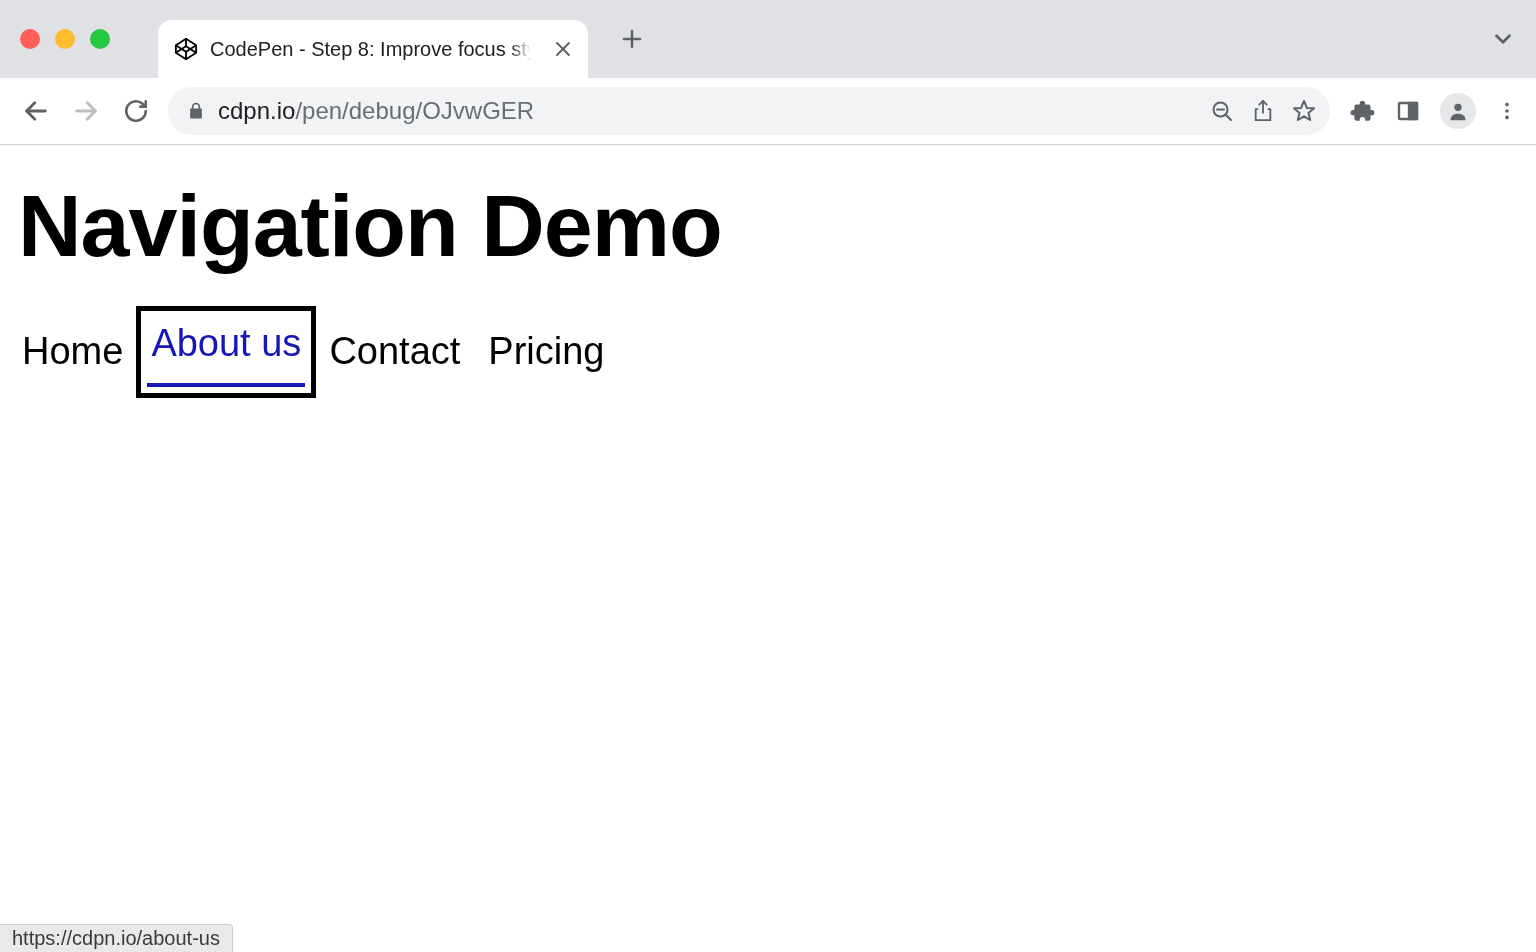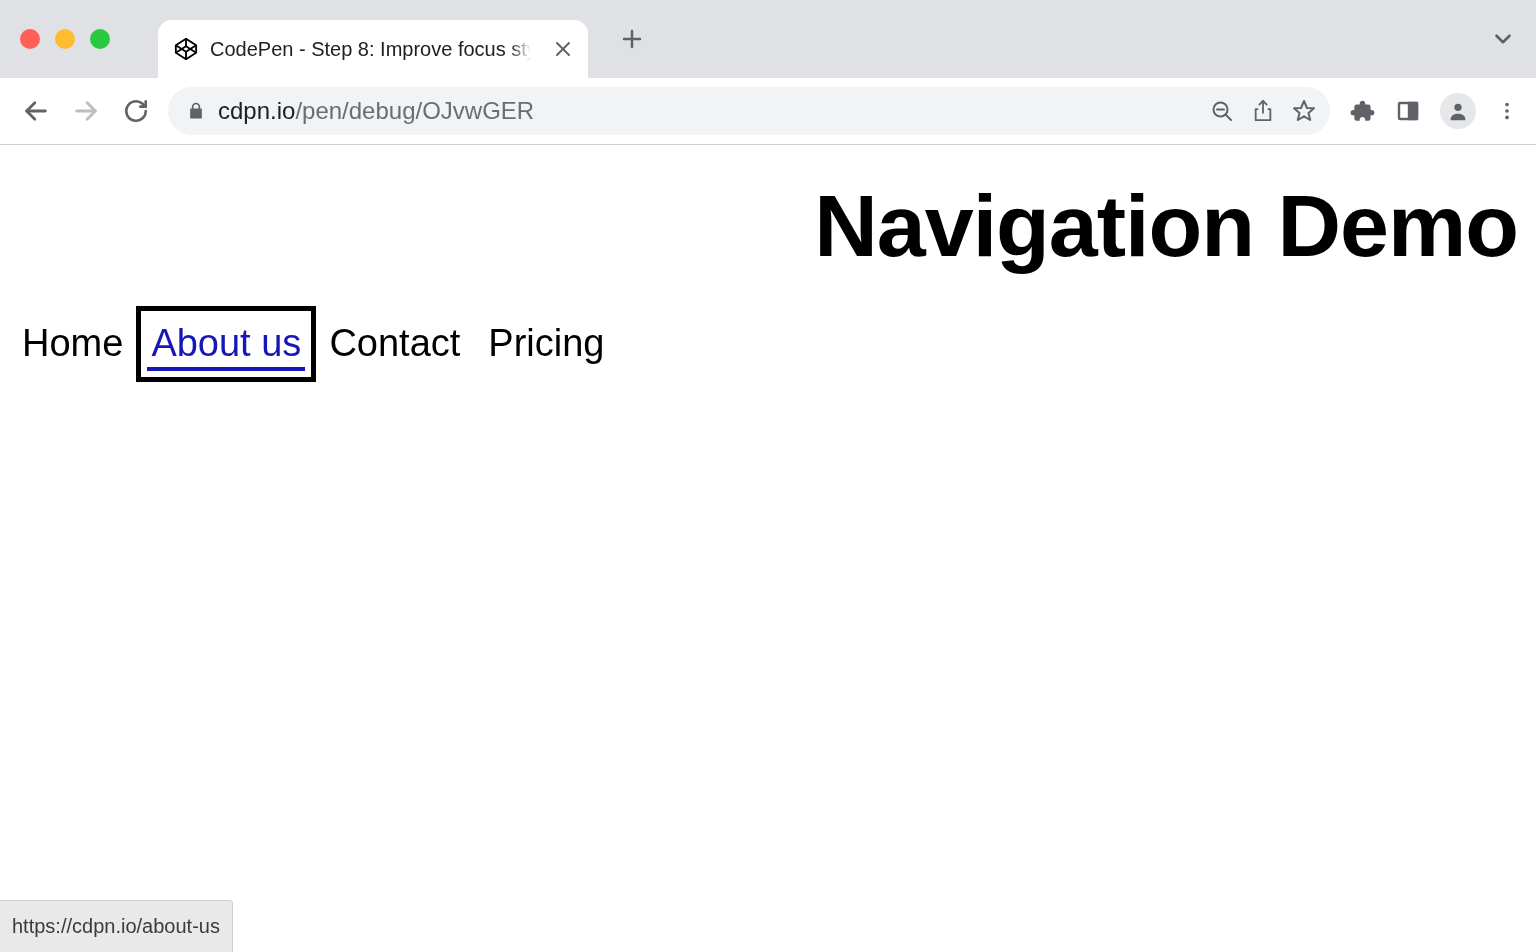--- a/index.html
+++ b/index.html
@@ -148,51 +148,50 @@
   
   .page {
     padding: 30px 18px 0 18px;
   }
   h1.page-title {
     margin: 0 0 40px 0;
     font-size: 88px;
     font-weight: 800;
     letter-spacing: -1px;
     color: #000;
-    text-align: right;
   }
   .nav {
     display: flex;
     gap: 20px;
     align-items: center;
   }
   .nav a {
     font-size: 38px;
     color: #000;
     text-decoration: none;
     padding: 4px 4px;
     line-height: 1.2;
   }
   .nav a.focused {
     color: #1717b5;
     border-bottom: 4px solid #1717b5;
     outline: 5px solid #000;
     outline-offset: 6px;
-    padding-bottom: 0px;
+    padding-bottom: 16px;
   }
 
   
   .status-bar {
     position: absolute;
     left: 0; bottom: 0;
     background: #e9e9e9;
     border: 1px solid #cfcfcf;
     border-left: none; border-bottom: none;
     border-top-right-radius: 4px;
-    padding: 14px 12px;
+    padding: 2px 12px;
     font-size: 20px;
     color: #3b3b3b;
   }
 
   svg { display: block; }
 </style>
 </head>
 <body>
 
 <div class="chrome">

